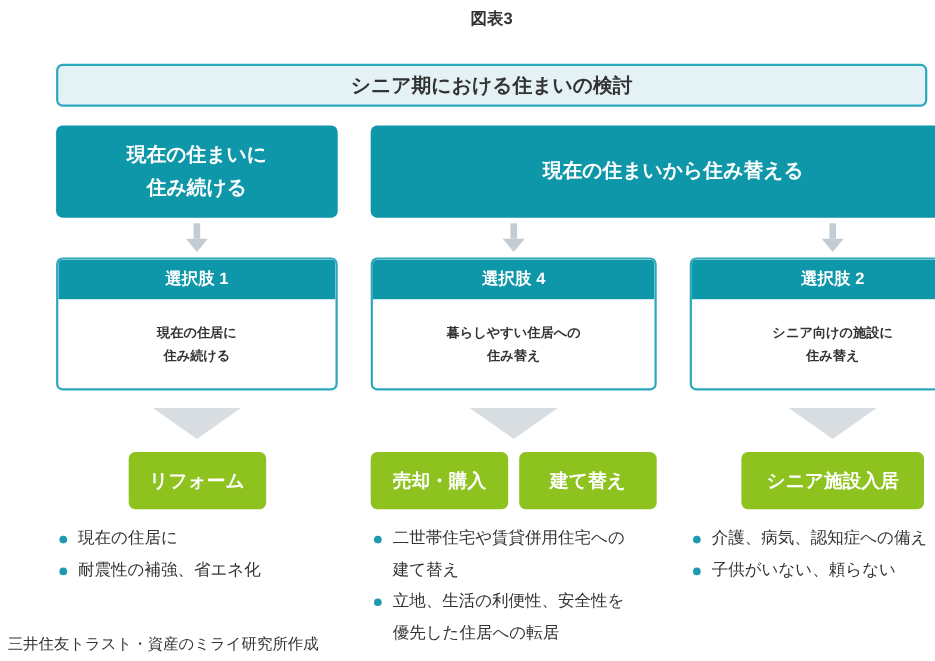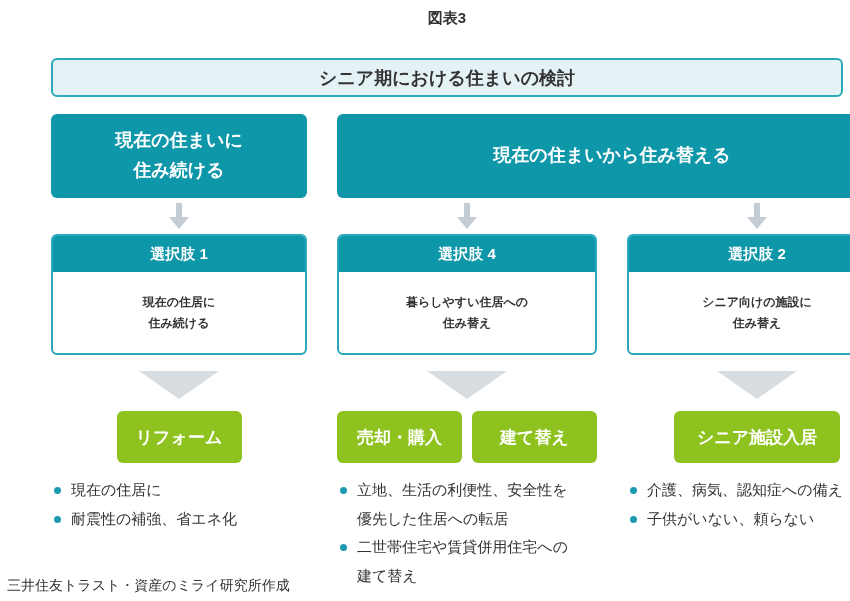--- a/index.html
+++ b/index.html
@@ -166,25 +166,25 @@
         <span class="bullet-text">現在の住居に</span>
       </div>
       <div class="bullet-item">
         <span class="bullet-dot"></span>
         <span class="bullet-text">耐震性の補強、省エネ化</span>
       </div>
     </div>
     <div>
       <div class="bullet-item">
         <span class="bullet-dot"></span>
-        <span class="bullet-text">立地、生活の利便性、安全性を優先した住居への転居</span>
+        <span class="bullet-text">二世帯住宅や賃貸併用住宅への建て替え</span>
       </div>
       <div class="bullet-item">
         <span class="bullet-dot"></span>
-        <span class="bullet-text">二世帯住宅や賃貸併用住宅への建て替え</span>
+        <span class="bullet-text">立地、生活の利便性、安全性を優先した住居への転居</span>
       </div>
     </div>
     <div>
       <div class="bullet-item">
         <span class="bullet-dot"></span>
         <span class="bullet-text">介護、病気、認知症への備え</span>
       </div>
       <div class="bullet-item">
         <span class="bullet-dot"></span>
         <span class="bullet-text">子供がいない、頼らない</span>

